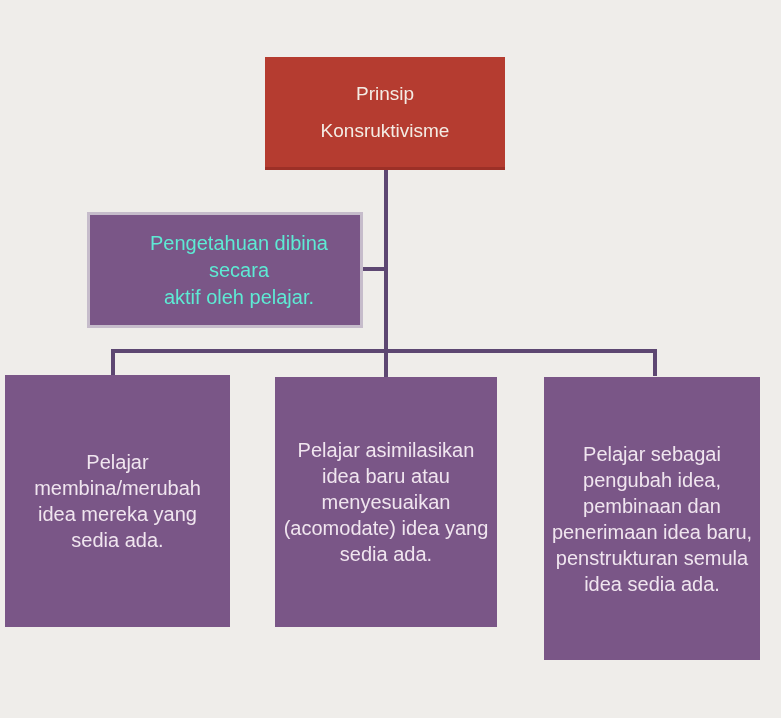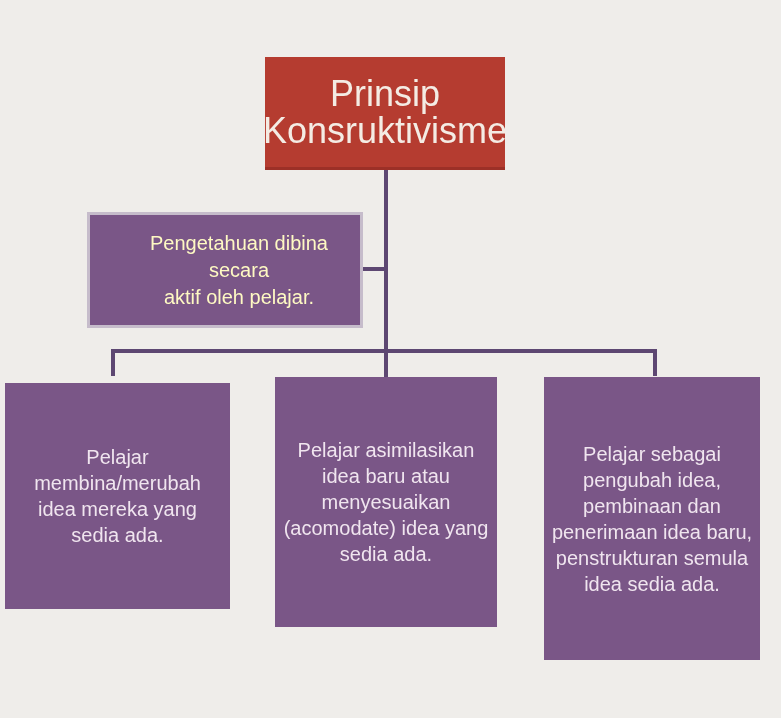--- a/index.html
+++ b/index.html
@@ -29,42 +29,42 @@
     box-sizing: border-box;
   }
   .root-box {
     left: 265px;
     top: 57px;
     width: 240px;
     height: 113px;
     background: #b53c30;
     border-bottom: 3px solid #9c3027;
     color: #f4ece4;
-    font-size: 36px;
+    font-size: 19px;
     line-height: 37px;
   }
   .assist-box {
     left: 87px;
     top: 212px;
     width: 276px;
     height: 116px;
     background: #7a5687;
     border: 3px solid #c6bccb;
-    color: #fef9c3;
+    color: #5eead4;
     font-size: 20px;
     line-height: 27px;
     padding-left: 28px;
   }
   .child-box {
     background: #7a5687;
     color: #f0e5ef;
     font-size: 20px;
     line-height: 26px;
   }
-  .child-1 { left: 5px;   top: 375px; width: 225px; height: 226px; margin-top: 8px; }
+  .child-1 { left: 5px;   top: 375px; width: 225px; height: 252px; }
   .child-2 { left: 275px; top: 377px; width: 222px; height: 250px; }
   .child-3 { left: 544px; top: 377px; width: 216px; height: 283px; }
   .conn {
     position: absolute;
     background: #5d4772;
   }
   .conn-root-v   { left: 384px; top: 170px; width: 4px;   height: 207px; }
   .conn-stub-h   { left: 360px; top: 267px; width: 25px;  height: 4px; }
   .conn-branch-h { left: 111px; top: 349px; width: 546px; height: 4px; }
   .conn-left-v   { left: 111px; top: 349px; width: 4px;   height: 27px; }

